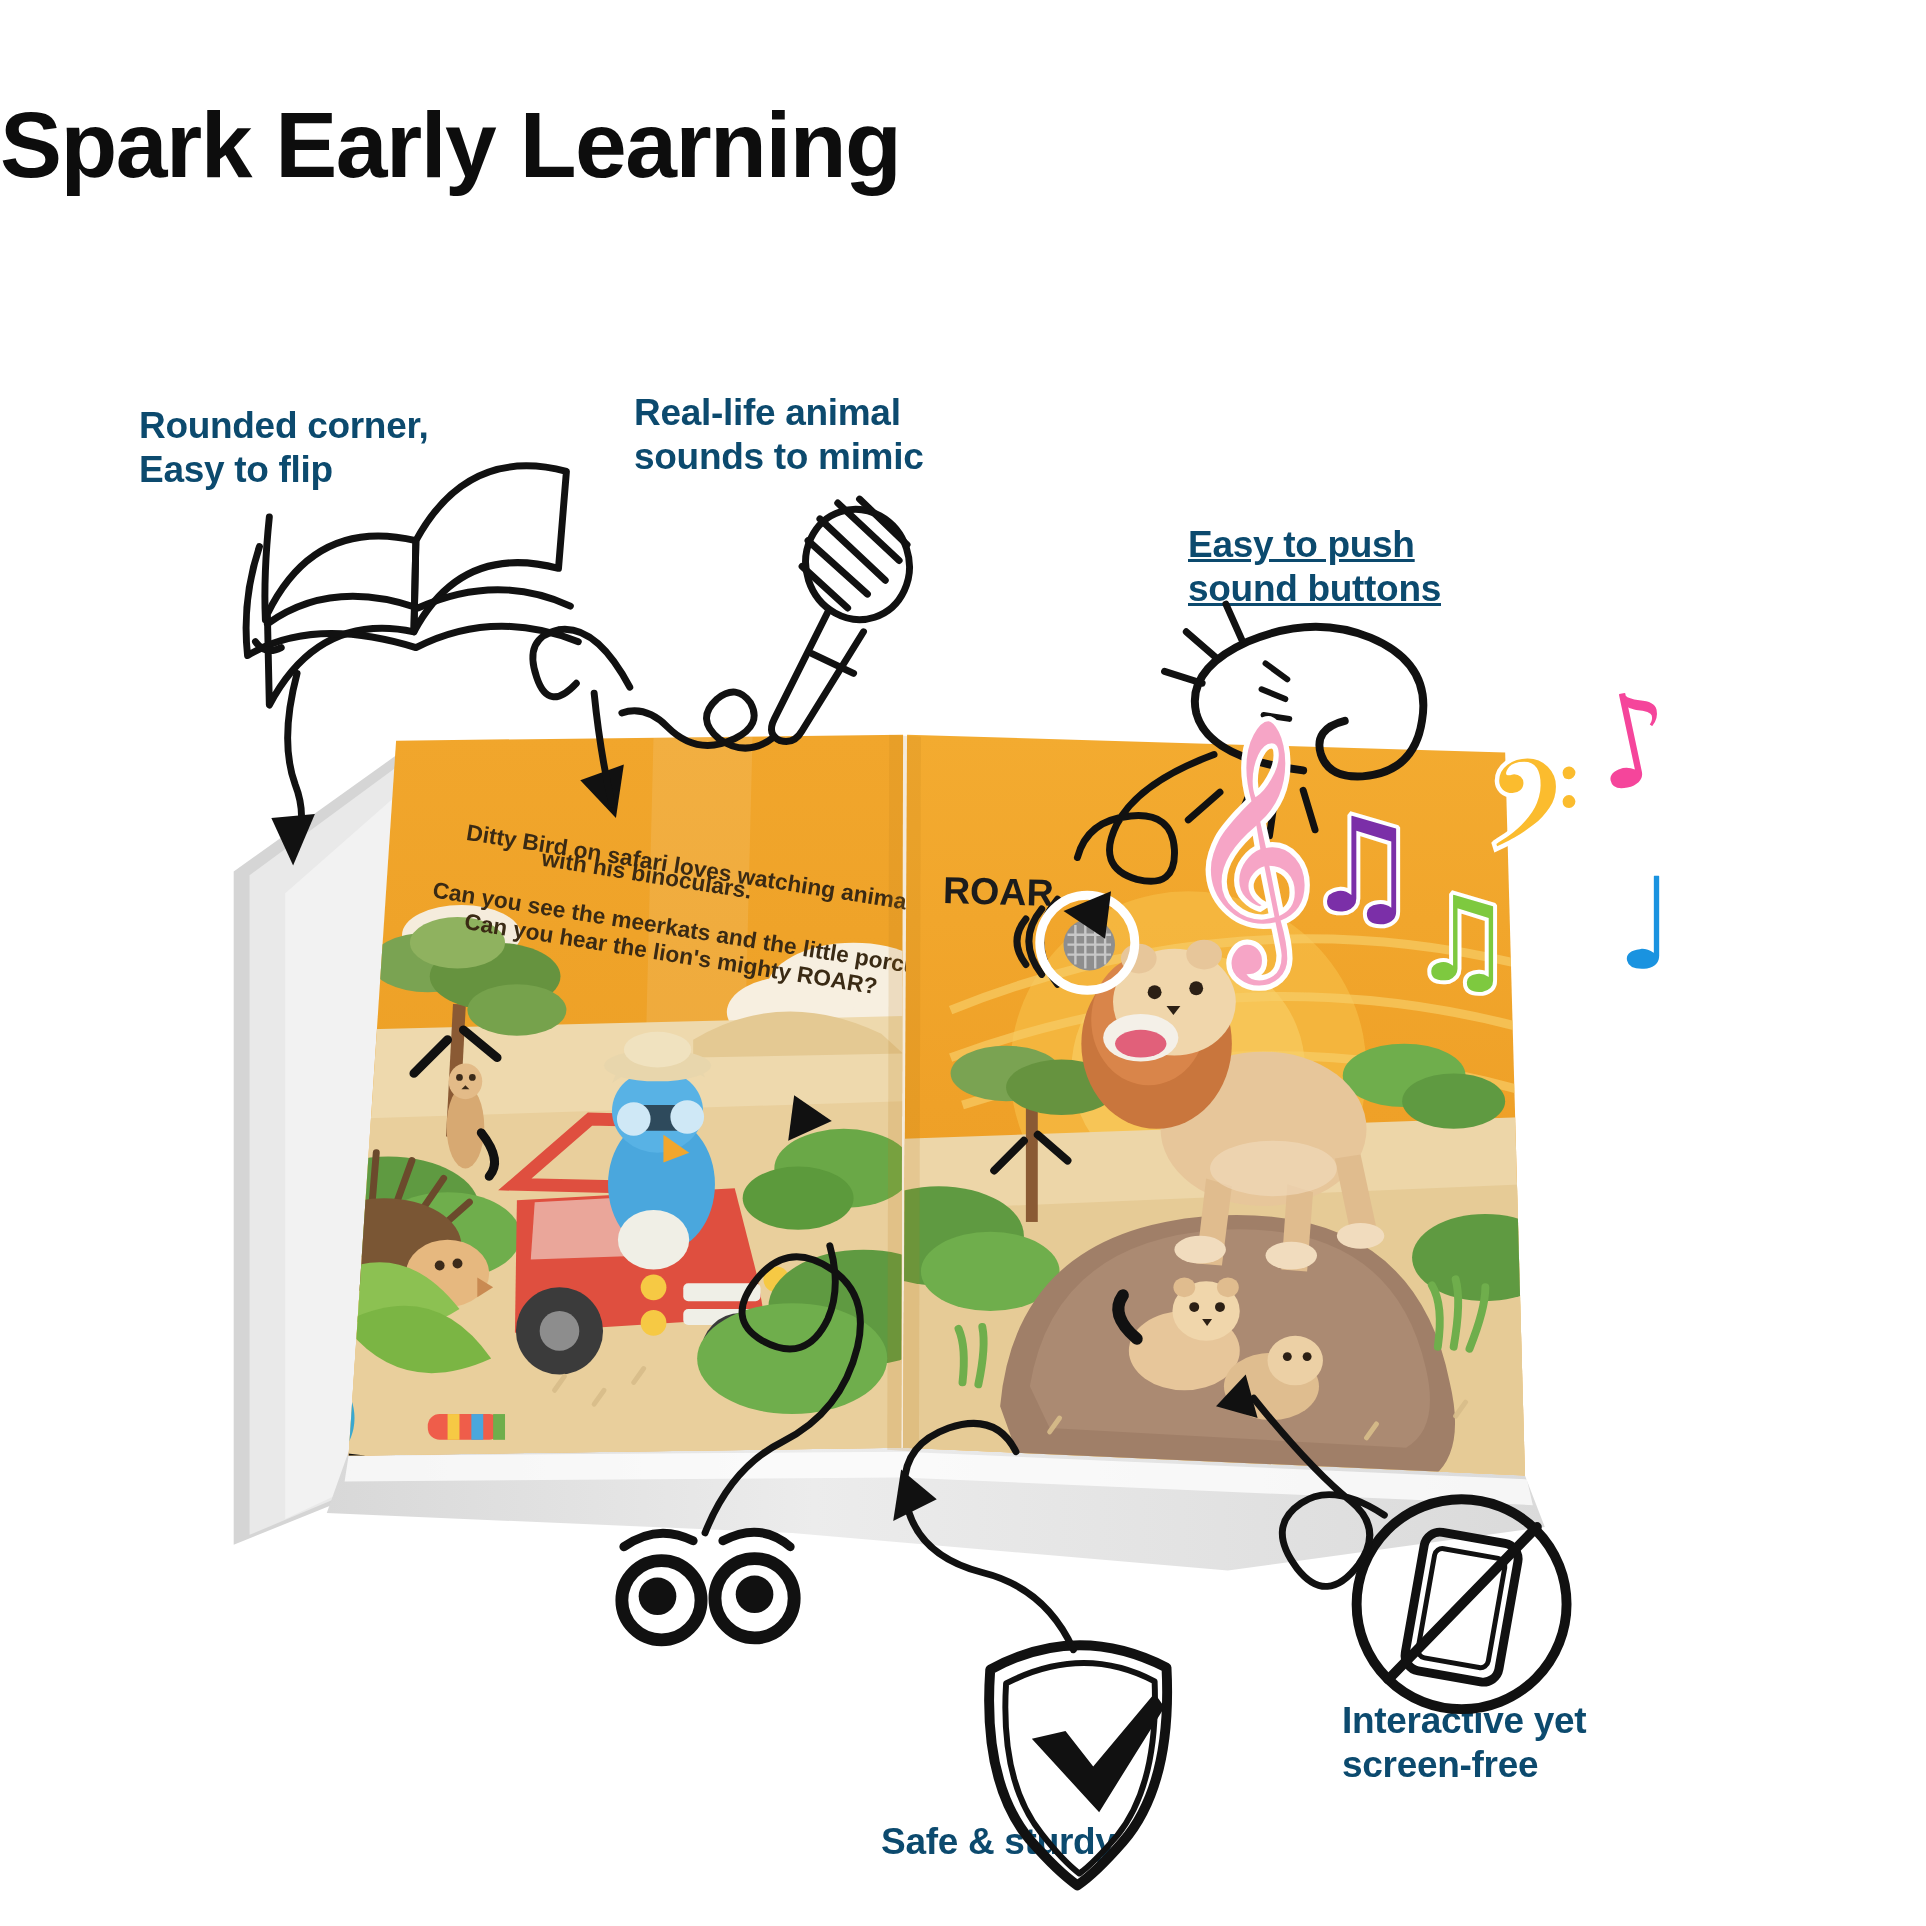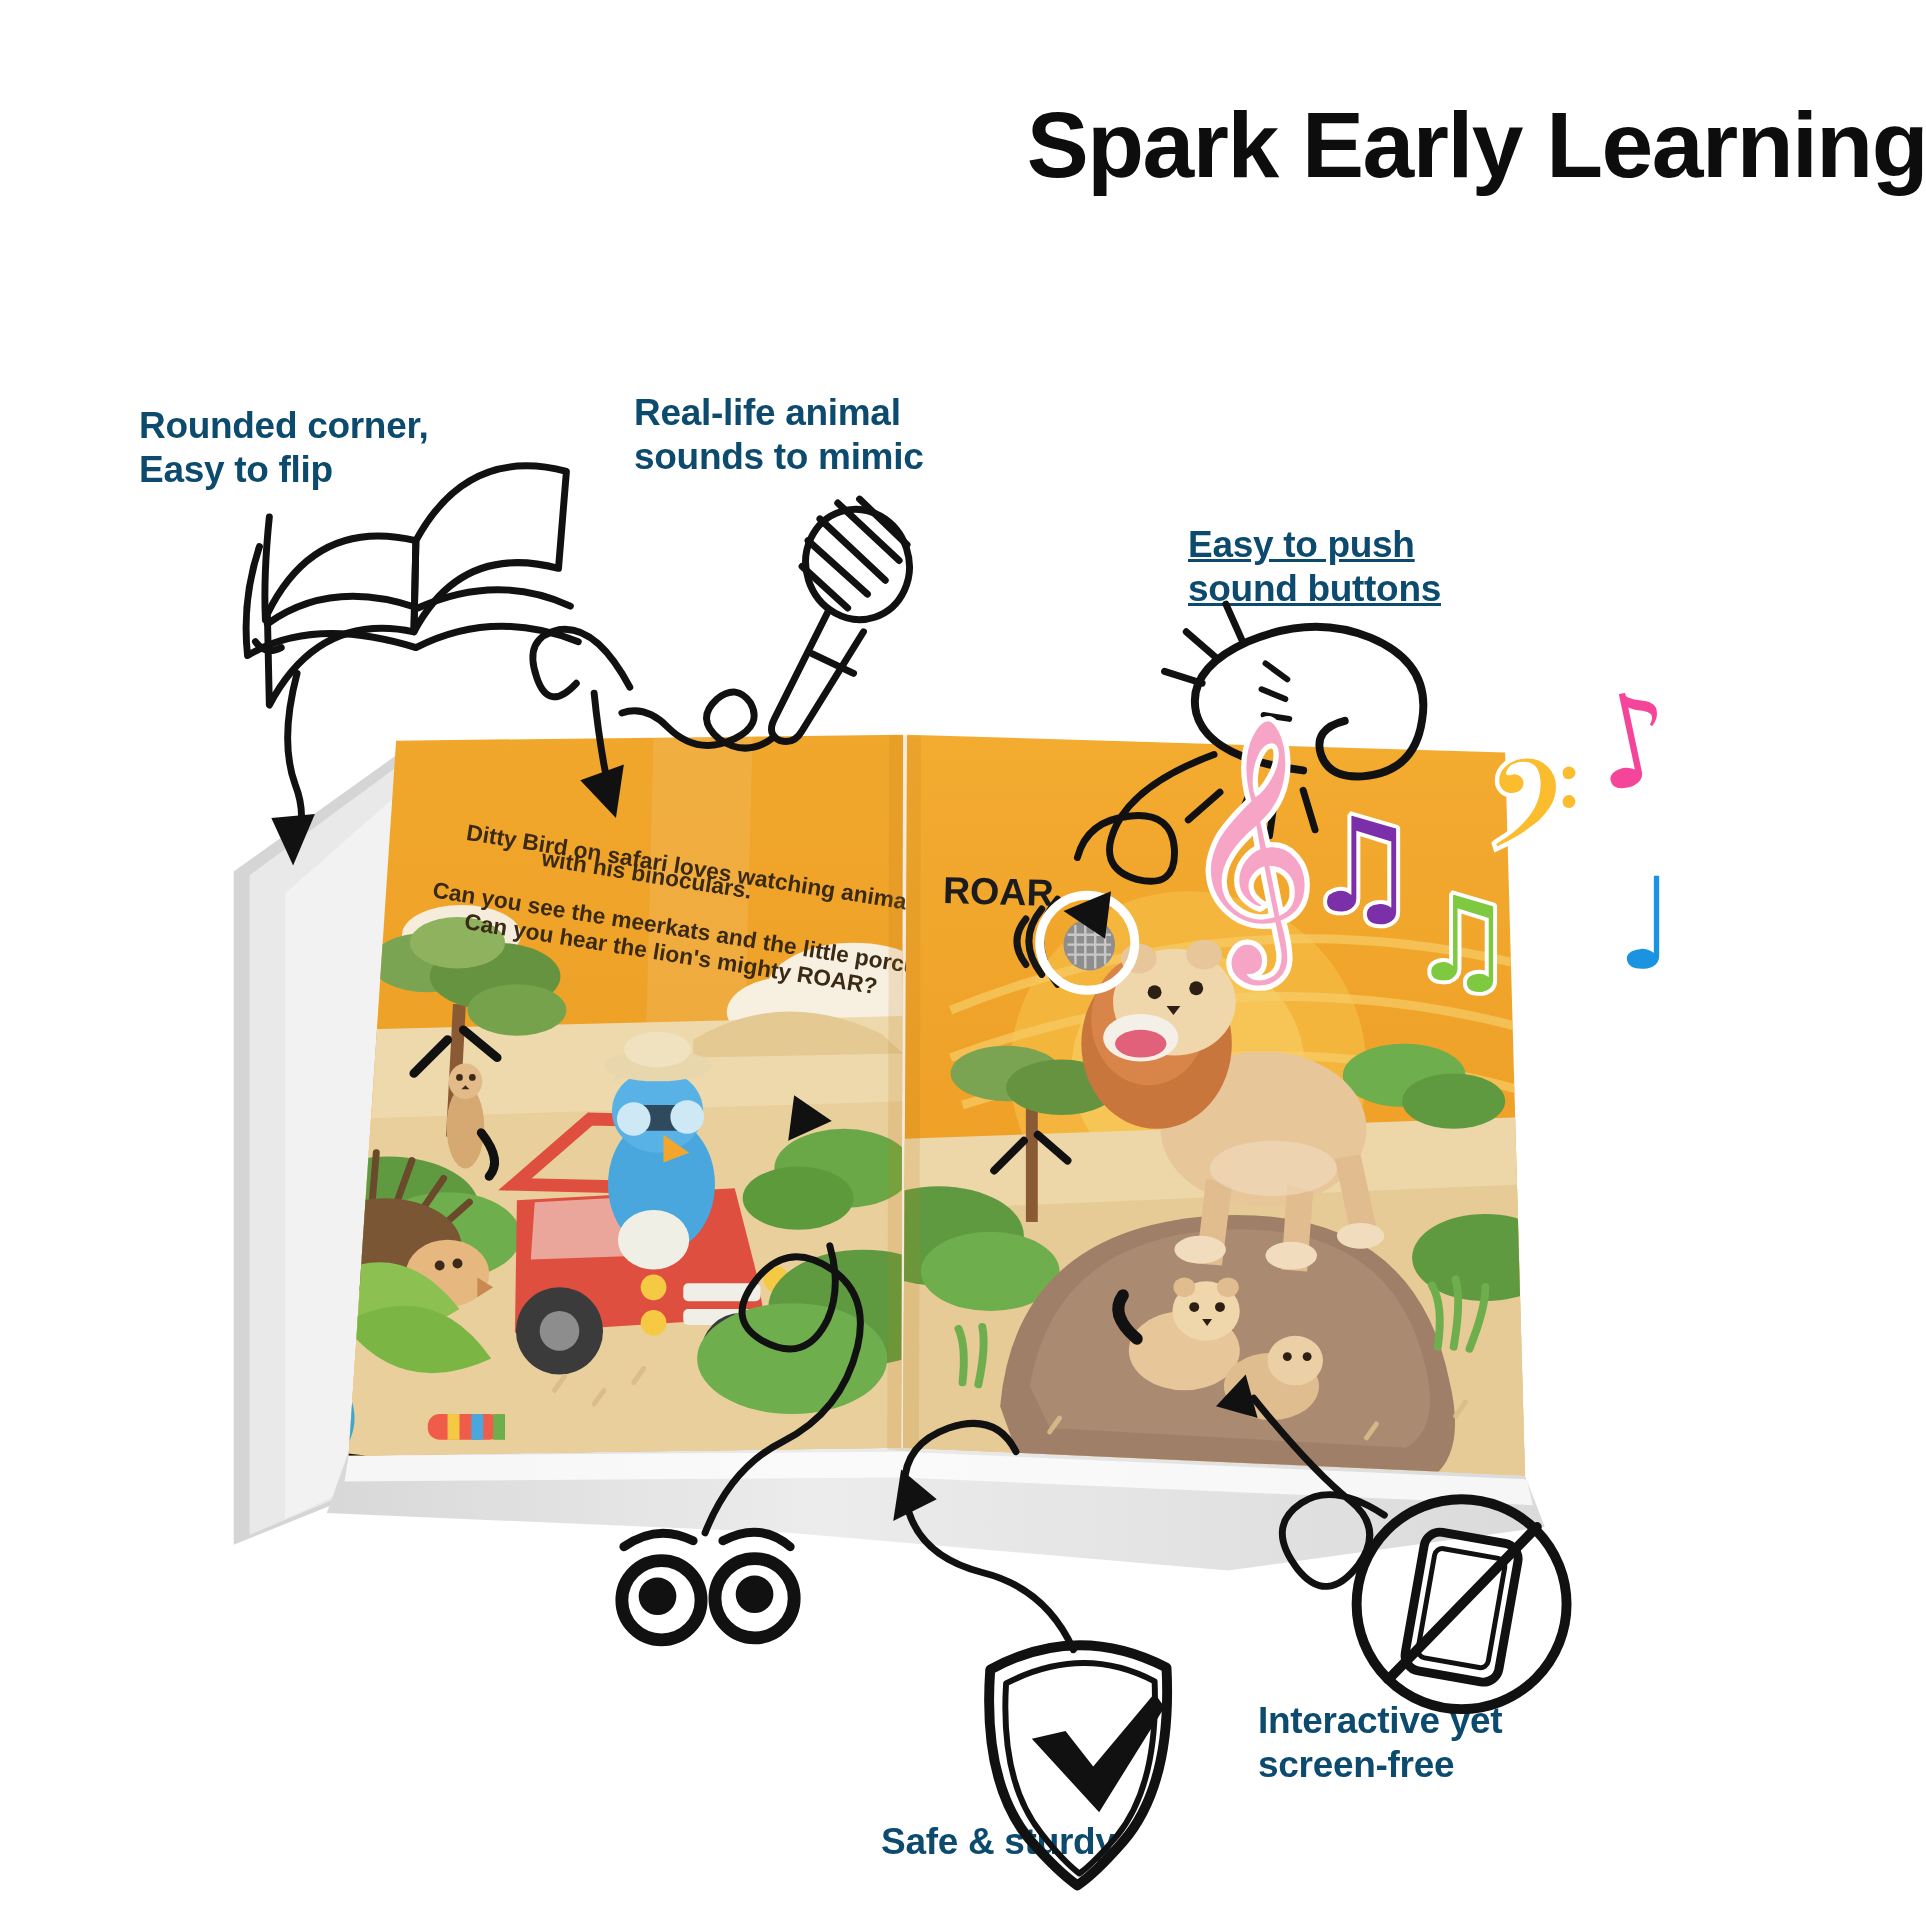--- a/index.html
+++ b/index.html
@@ -17,21 +17,21 @@
     background: #ffffff;
     overflow: hidden;
   }
 
   
   .headline {
     position: absolute;
     left: 0;
     top: 95px;
     width: 1927px;
-    text-align: right;
+    text-align: left;
     font-family: "Liberation Sans", sans-serif;
     font-weight: bold;
     font-size: 93px;
     line-height: 1.08;
     letter-spacing: -1.5px;
     color: #0d0d0d;
   }
   .headline .ln { display: block; }
 
   
@@ -43,21 +43,21 @@
     text-align: left;
     line-height: 1.18;
     letter-spacing: -0.3px;
     white-space: pre-line;
   }
   .c-rounded   { left: 139px;  top: 404px;  width: 356px; font-size: 37px; }
   .c-reallife  { left: 634px;  top: 391px;  width: 376px; font-size: 37px; }
   .c-easypush  { left: 1188px; top: 523px;  width: 356px; font-size: 37px; text-decoration: underline; }
   .c-fun       { left: 297px;  top: 1525px; width: 297px; font-size: 37px; }
   .c-safe      { left: 881px;  top: 1820px; width: 337px; font-size: 37px; }
-  .c-screenfree{ left: 1258px; top: 1699px; width: 337px; font-size: 37px; }
+  .c-screenfree{ left: 1342px; top: 1699px; width: 337px; font-size: 37px; }
 
   
   .layer {
     position: absolute;
     left: 0; top: 0;
     width: 1927px;
     height: 1927px;
     pointer-events: none;
   }
   .layer.ink { z-index: 40; }

